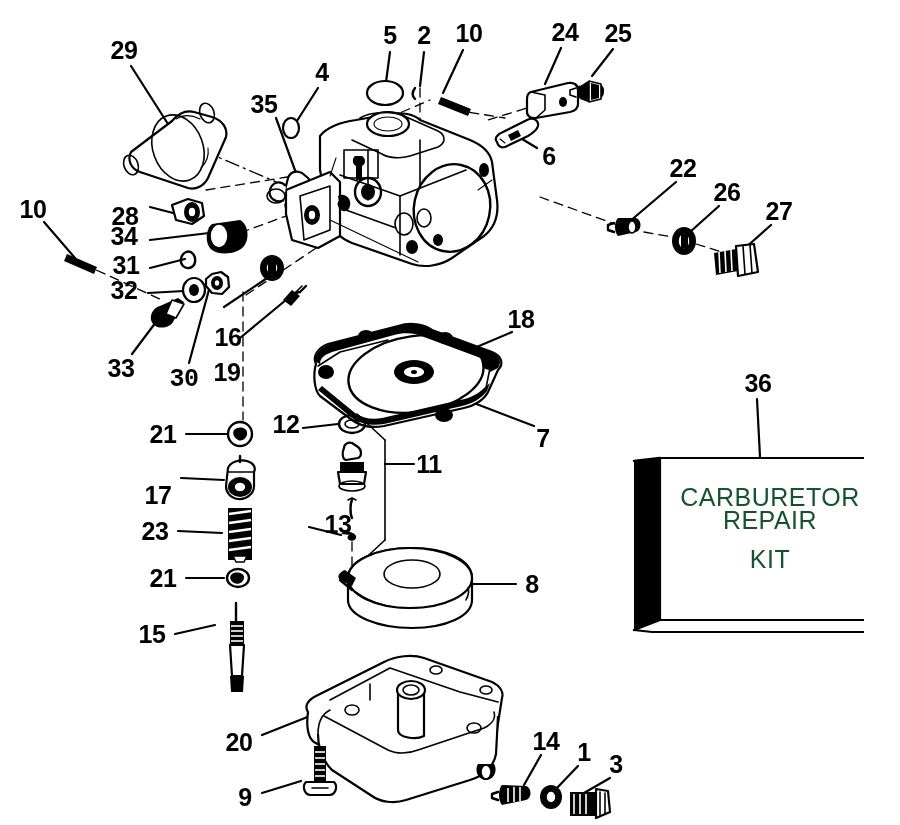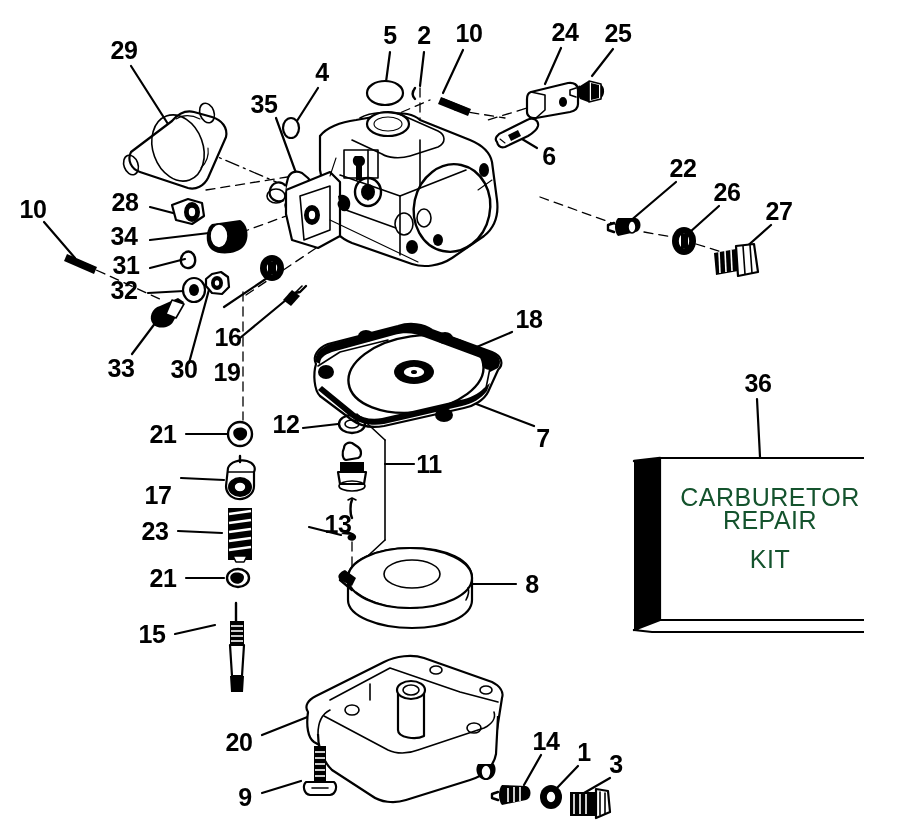--- a/index.html
+++ b/index.html
@@ -563,29 +563,29 @@
     <div class="callout" style="left:469px;top:33px;">10</div>
     <div class="callout" style="left:565px;top:32px;">24</div>
     <div class="callout" style="left:618px;top:33px;">25</div>
     <div class="callout" style="left:322px;top:72px;">4</div>
     <div class="callout" style="left:264px;top:104px;">35</div>
     <div class="callout" style="left:549px;top:156px;">6</div>
     <div class="callout" style="left:683px;top:168px;">22</div>
     <div class="callout" style="left:727px;top:192px;">26</div>
     <div class="callout" style="left:779px;top:211px;">27</div>
     <div class="callout" style="left:33px;top:209px;">10</div>
-    <div class="callout" style="left:125px;top:202px;text-align:center;">28</div>
+    <div class="callout" style="left:125px;top:216px;text-align:center;">28</div>
     <div class="callout" style="left:124px;top:236px;">34</div>
     <div class="callout" style="left:126px;top:265px;">31</div>
     <div class="callout" style="left:124px;top:290px;">32</div>
     <div class="callout" style="left:228px;top:321px;margin-top:16px;">16</div>
     <div class="callout" style="left:227px;top:372px;">19</div>
     <div class="callout" style="left:121px;top:368px;">33</div>
-    <div class="callout" style="left:184px;top:369px;">30</div>
-    <div class="callout" style="left:521px;top:319px;margin-left:8px;">18</div>
+    <div class="callout" style="left:184px;top:379px;font-family:Liberation Mono, monospace;">30</div>
+    <div class="callout" style="left:521px;top:319px;">18</div>
     <div class="callout" style="left:758px;top:383px;">36</div>
     <div class="callout" style="left:543px;top:438px;">7</div>
     <div class="callout" style="left:163px;top:434px;">21</div>
     <div class="callout" style="left:286px;top:424px;">12</div>
     <div class="callout" style="left:429px;top:464px;">11</div>
     <div class="callout" style="left:158px;top:495px;">17</div>
     <div class="callout" style="left:155px;top:531px;">23</div>
     <div class="callout" style="left:290px;top:524px;margin-left:48px;">13</div>
     <div class="callout" style="left:163px;top:578px;">21</div>
     <div class="callout" style="left:532px;top:584px;">8</div>

